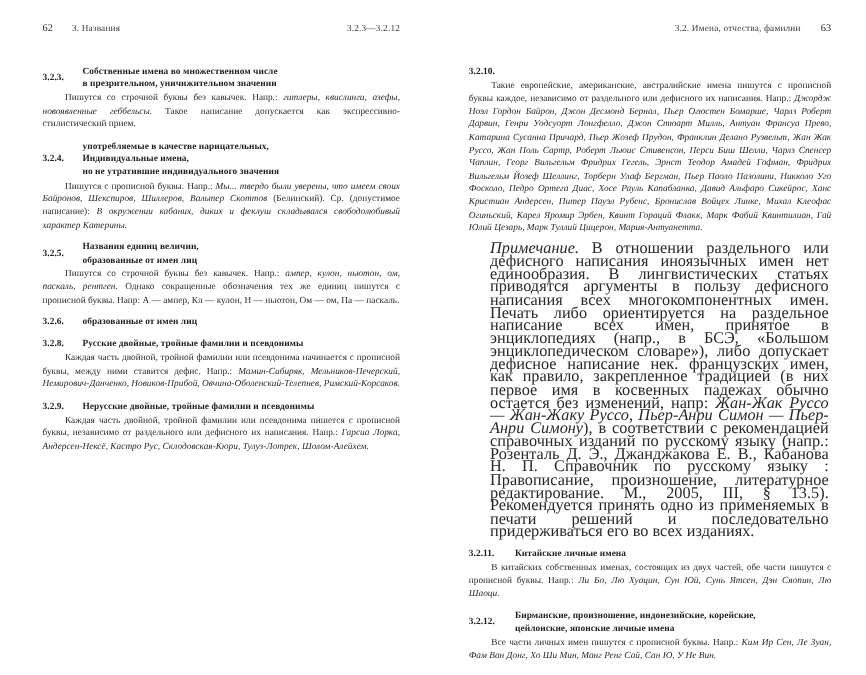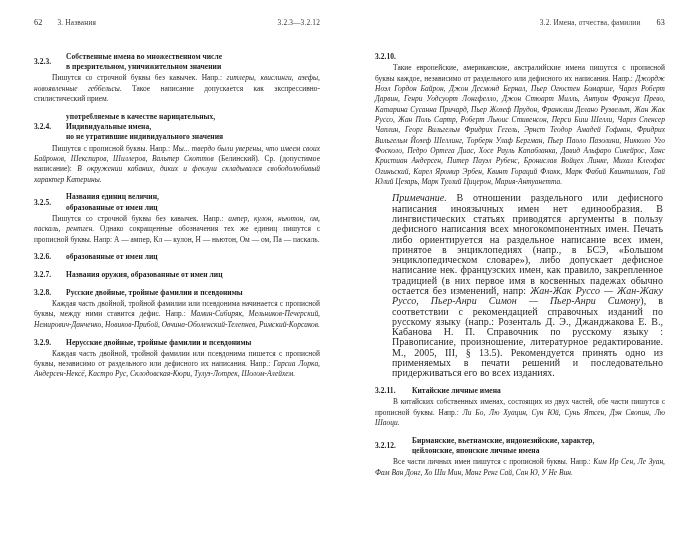--- a/index.html
+++ b/index.html
@@ -86,21 +86,21 @@
     text-indent: 18px;
     color: #282828;
     letter-spacing: 0.02px;
   }
   .para.note {
     margin-top: 6px;
     margin-bottom: 4px;
     padding-left: 17px;
     padding-right: 2px;
     text-indent: 0;
-    font-size: 10px;
+    font-size: 13px;
     line-height: 10.3px;
   }
   .para i, .it { font-style: italic; }
 </style>
 </head>
 <body>
 
 <div class="spread">
 
   <div class="page page-left">
@@ -151,26 +151,20 @@
       <div class="section">
         <div class="sec-head">
           <span class="sec-num">3.2.6.</span>
           <span class="sec-titles">
             <span class="sec-title-line">образованные от имен лиц</span>
           </span>
         </div>
       </div>
 
       <div class="section">
-        <div class="sec-head">
-          <span class="sec-num">3.2.7.</span>
-          <span class="sec-titles">
-            <span class="sec-title-line">Названия оружия, образованные от имен лиц</span>
-          </span>
-        </div>
       </div>
 
       <div class="section">
         <div class="sec-head">
           <span class="sec-num">3.2.8.</span>
           <span class="sec-titles">
             <span class="sec-title-line">Русские двойные, тройные фамилии и псевдонимы</span>
           </span>
         </div>
         <p class="para">Каждая часть двойной, тройной фамилии или псевдонима начинается с прописной буквы, между ними ставится дефис. Напр.: <i>Мамин-Сибиряк, Мельников-Печерский, Немирович-Данченко, Новиков-Прибой, Овчина-Оболенский-Телепнев, Римский-Корсаков.</i></p>
@@ -214,21 +208,21 @@
             <span class="sec-title-line">Китайские личные имена</span>
           </span>
         </div>
         <p class="para">В китайских собственных именах, состоящих из двух частей, обе части пишутся с прописной буквы. Напр.: <i>Ли Бо, Лю Хуацин, Сун Юй, Сунь Ятсен, Дэн Сяопин, Лю Шаоци.</i></p>
       </div>
 
       <div class="section">
         <div class="sec-head">
           <span class="sec-num">3.2.12.</span>
           <span class="sec-titles">
-            <span class="sec-title-line">Бирманские, вьетнамские, индонезийские, характер,</span>
+            <span class="sec-title-line">Бирманские, произношение, индонезийские, корейские,</span>
             <span class="sec-title-line">цейлонские, японские личные имена</span>
           </span>
         </div>
         <p class="para">Все части личных имен пишутся с прописной буквы. Напр.: <i>Ким Ир Сен, Ле Зуан, Фам Ван Донг, Хо Ши Мин, Манг Ренг Сай, Сан Ю, У Не Вин.</i></p>
       </div>
 
     </div>
   </div>
 
 </div>

